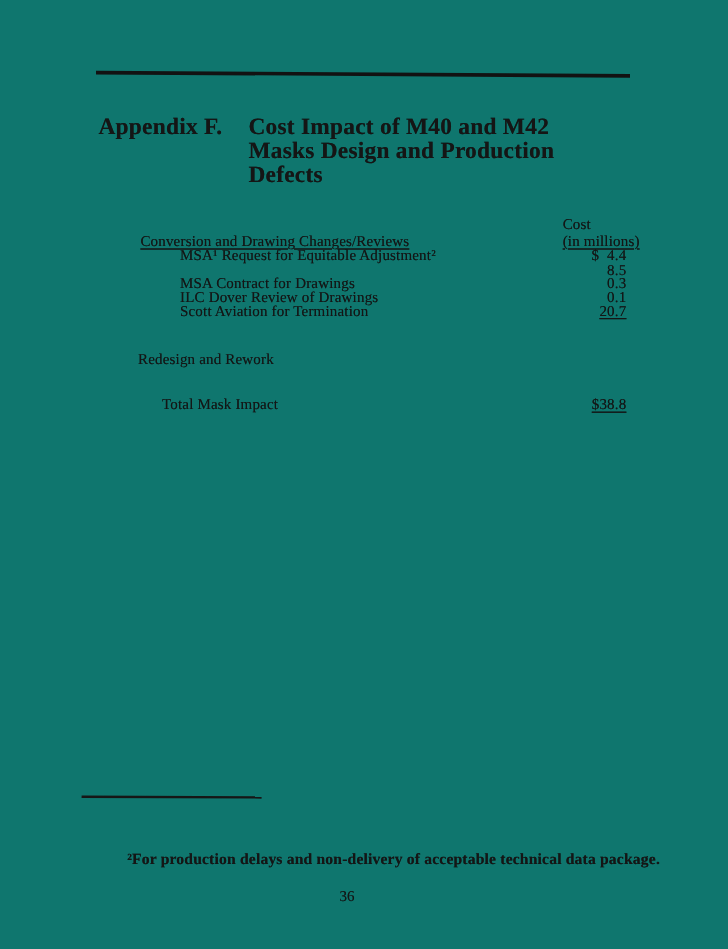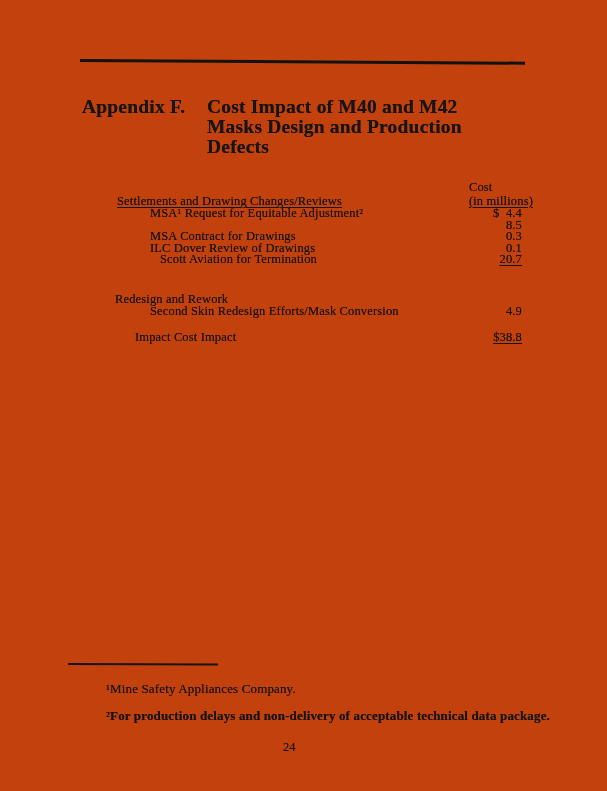--- a/index.html
+++ b/index.html
@@ -4,21 +4,21 @@
 <style>
   html, body {
     margin: 0;
     padding: 0;
     background: #ffffff;
   }
   .page {
     position: relative;
     width: 607px;
     height: 791px;
-    background: #c2410c;
+    background: #0f766e;
     font-family: "Liberation Serif", "DejaVu Serif", serif;
     color: #151515;
     overflow: hidden;
     text-shadow: 0 0 0.4px rgba(10,10,10,0.6);
   }
   .top-rule {
     position: absolute;
     left: 80px;
     top: 59px;
     width: 445px;
@@ -118,21 +118,21 @@
       <span>Defects</span>
     </span>
   </div>
 
   <div class="cost-header">
     <div>Cost</div>
     <div class="u">(in millions)</div>
   </div>
 
   <div class="trow" style="top:195px">
-    <span class="label u" style="left:117px">Settlements and Drawing Changes/Reviews</span>
+    <span class="label u" style="left:117px">Conversion and Drawing Changes/Reviews</span>
   </div>
 
   <div class="trow" style="top:207px">
     <span class="label" style="left:150px">MSA¹ Request for Equitable Adjustment²</span>
     <span class="value">$  4.4</span>
   </div>
 
   <div class="trow" style="top:218.5px">
     <span class="value">8.5</span>
   </div>
@@ -141,39 +141,34 @@
     <span class="label" style="left:150px">MSA Contract for Drawings</span>
     <span class="value">0.3</span>
   </div>
 
   <div class="trow" style="top:241.5px">
     <span class="label" style="left:150px">ILC Dover Review of Drawings</span>
     <span class="value">0.1</span>
   </div>
 
   <div class="trow" style="top:253px">
-    <span class="label" style="left:160px">Scott Aviation for Termination</span>
+    <span class="label" style="left:150px">Scott Aviation for Termination</span>
     <span class="value u">20.7</span>
   </div>
 
 
   <div class="trow" style="top:293px">
     <span class="label" style="left:115px">Redesign and Rework</span>
   </div>
 
-  <div class="trow" style="top:305px">
-    <span class="label" style="left:150px">Second Skin Redesign Efforts/Mask Conversion</span>
-    <span class="value">4.9</span>
-  </div>
 
   <div class="trow" style="top:331px">
-    <span class="label" style="left:135px">Impact Cost Impact</span>
+    <span class="label" style="left:135px">Total Mask Impact</span>
     <span class="value u">$38.8</span>
   </div>
 
   <div class="footnote-rule"></div>
 
-  <div class="footnote fn1">¹Mine Safety Appliances Company.</div>
   <div class="footnote fn2">²For production delays and non-delivery of acceptable technical data package.</div>
 
-  <div class="page-number">24</div>
+  <div class="page-number">36</div>
 
 </div>
 
 </body></html>

